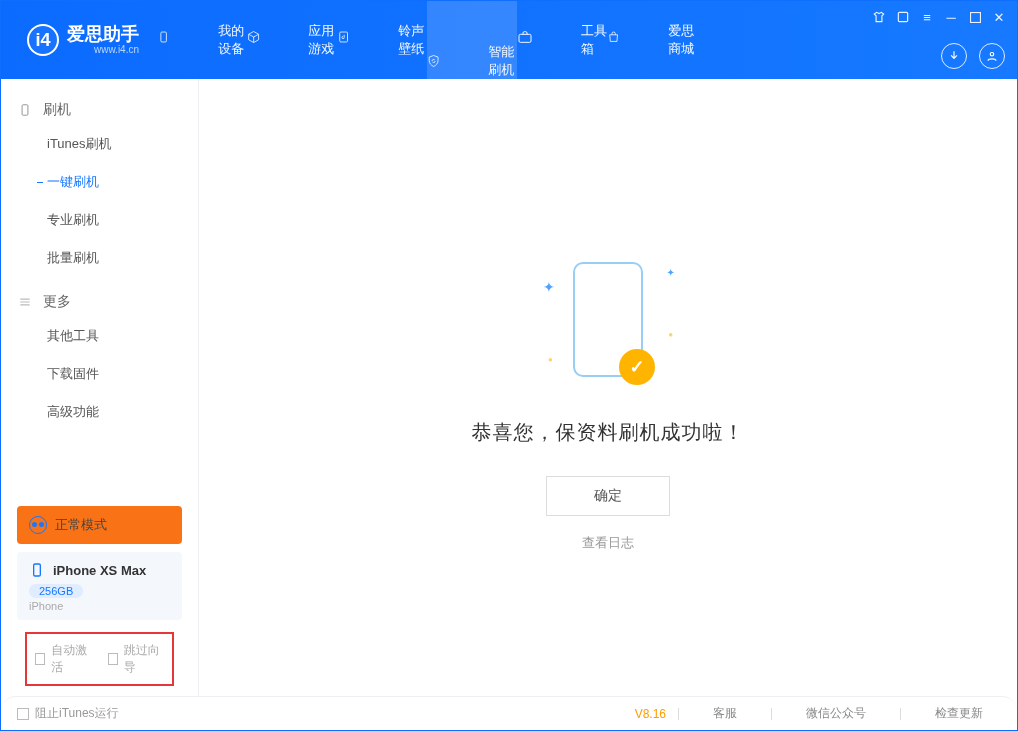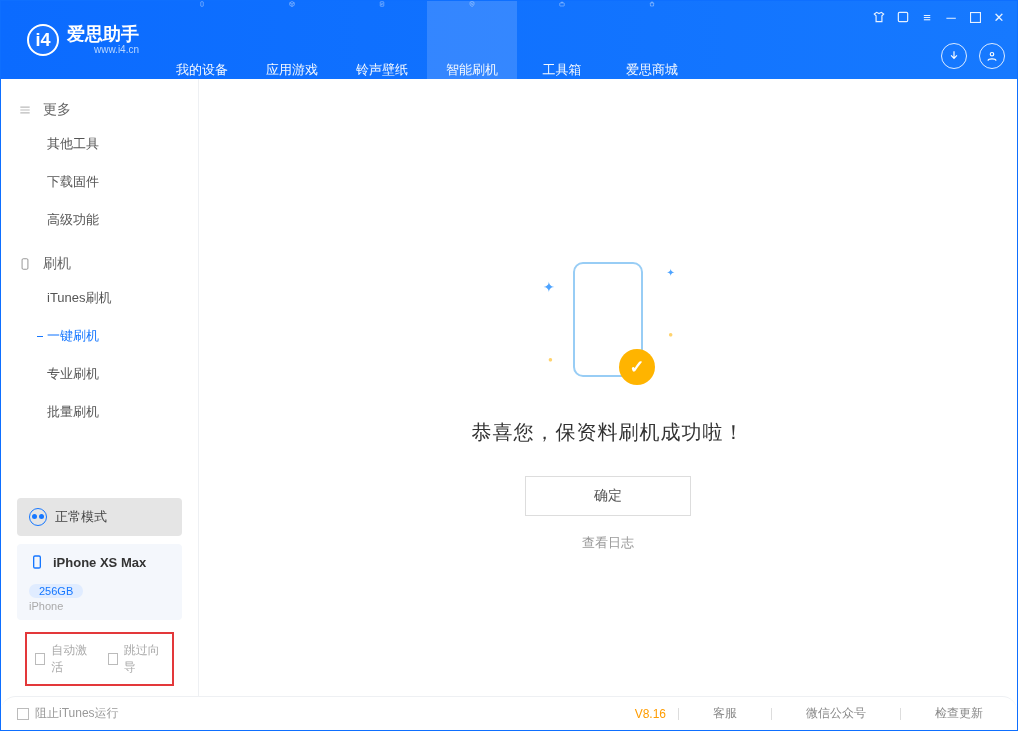--- a/index.html
+++ b/index.html
@@ -6,62 +6,62 @@
 body { font-family: "Microsoft YaHei", Arial, sans-serif; background: #fff; }
 .window { width: 1018px; height: 731px; border: 1px solid #0e6fff; display: flex; flex-direction: column; }
 
 
 .header { height: 78px; background: linear-gradient(to right, #0b6bff, #1679ff); display: flex; align-items: stretch; color: #fff; position: relative; }
 .logo-block { display: flex; align-items: center; padding-left: 26px; padding-right: 18px; }
 .logo-circle { width: 32px; height: 32px; border-radius: 50%; border: 2px solid #fff; display: flex; align-items: center; justify-content: center; font-weight: bold; font-size: 18px; margin-right: 8px; background: rgba(255,255,255,0.05); }
 .logo-text .title { font-size: 18px; font-weight: bold; line-height: 1; }
 .logo-text .sub { font-size: 10px; color: #b8d6ff; line-height: 1.3; text-align: right; }
 .nav { display: flex; align-items: stretch; }
-.nav-item { width: 90px; display: flex; flex-direction: column; align-items: center; justify-content: center; cursor: pointer; position: relative; font-size: 13px; opacity: 0.95; gap: 48px; }
-.nav-item.active { background: rgba(255,255,255,0.16); }
+.nav-item { width: 90px; display: flex; flex-direction: row; align-items: center; justify-content: center; cursor: pointer; position: relative; font-size: 13px; opacity: 0.95; gap: 48px; }
+.nav-item.active { background: rgba(255,255,255,0.16); align-items: flex-end; }
 .nav-icon { width: 24px; height: 24px; margin-bottom: 6px; }
 .header-right { position: absolute; right: 10px; top: 8px; display: flex; gap: 8px; align-items: center; }
 .win-btn { width: 16px; height: 16px; opacity: 0.9; cursor: pointer; color: #fff; display: flex; align-items: center; justify-content: center; font-size: 13px; }
 .hr-bottom { position: absolute; right: 12px; bottom: 10px; display: flex; gap: 12px; align-items: center; }
 .circle-btn { width: 26px; height: 26px; border: 1.5px solid rgba(255,255,255,0.85); border-radius: 50%; display: flex; align-items: center; justify-content: center; cursor: pointer; }
 
 
 .body { flex: 1; display: flex; min-height: 0; }
 .sidebar { width: 198px; border-right: 1px solid #eef0f3; display: flex; flex-direction: column; padding-top: 16px; }
 .sb-section { margin-bottom: 10px; }
 .sb-section-head { display: flex; align-items: center; padding: 6px 16px; color: #666; font-size: 14px; }
 .sb-section-head .hicon { width: 16px; height: 16px; margin-right: 10px; display: inline-flex; align-items: center; justify-content: center; }
 .sb-item { padding: 10px 12px 10px 46px; font-size: 13px; color: #555; cursor: pointer; position: relative; }
 .sb-item.active { color: #1677ff; }
 .sb-item.active::before { content: ""; position: absolute; left: 36px; top: 50%; width: 6px; height: 1px; background: #1677ff; }
 
 .sb-bottom { margin-top: auto; }
-.mode-box { margin: 8px 16px; padding: 10px 12px; background: #e5e5e5; border-radius: 4px; display: flex; align-items: center; font-size: 13px; color: #444; }
+.mode-box { margin: 8px 16px; padding: 10px 12px; background: #f97316; border-radius: 4px; display: flex; align-items: center; font-size: 13px; color: #444; }
 .mode-icon { width: 18px; height: 18px; border: 1.5px solid #1677ff; border-radius: 50%; margin-right: 8px; position: relative; }
 .mode-icon::before, .mode-icon::after { content: ""; position: absolute; width: 5px; height: 5px; background: #1677ff; border-radius: 50%; }
 .mode-icon::before { left: 2px; top: 5px; }
 .mode-icon::after { right: 2px; top: 5px; }
 .device-box { margin: 0 16px 12px; padding: 10px 12px 8px; background: #f4f7fc; border-radius: 4px; }
 .device-top { display: flex; align-items: center; }
 .device-icon { width: 16px; height: 16px; margin-right: 8px; }
 .device-name { font-size: 13px; color: #333; font-weight: 600; }
-.device-badge { display: inline-block; margin: 14px 0 2px 0; padding: 1px 10px; background: #e0ecff; color: #1677ff; border-radius: 10px; font-size: 11px; }
+.device-badge { display: inline-block; margin: 6px 0 2px 0; padding: 1px 10px; background: #e0ecff; color: #1677ff; border-radius: 10px; font-size: 11px; }
 .device-sub { font-size: 11px; color: #aaa; }
 .checks-wrap { border: 2px solid #e3383a; margin: 8px 24px 10px; padding: 8px 8px; display: flex; gap: 16px; align-items: center; }
 .chk { display: flex; align-items: center; font-size: 12px; color: #aaa; cursor: pointer; }
 .chk-box { width: 12px; height: 12px; border: 1px solid #bbb; margin-right: 6px; }
 
 
 .main { flex: 1; display: flex; flex-direction: column; align-items: center; justify-content: flex-start; padding-top: 170px; }
 .illus { width: 170px; height: 140px; position: relative; margin-bottom: 30px; display:flex; align-items:center; justify-content:center; }
 .phone-shape { width: 70px; height: 115px; border: 2px solid #98cdf5; border-radius: 10px; position: relative; background: #fff; }
 .badge-check { position: absolute; right: -14px; bottom: -10px; width: 36px; height: 36px; background: #ffb400; border-radius: 50%; display: flex; align-items: center; justify-content: center; color: #fff; font-size:18px; font-weight:bold; }
 .sparkle { position:absolute; color:#4da3ff; font-size:14px; }
 .success-text { font-size: 20px; color: #333; margin-bottom: 30px; letter-spacing: 1px; }
-.ok-btn { width: 166px; height: 40px; border: 1px solid #ddd; background: #fff; font-size: 14px; color: #555; cursor: pointer; margin-bottom: 18px; }
+.ok-btn { width: 124px; height: 40px; border: 1px solid #ddd; background: #fff; font-size: 14px; color: #555; cursor: pointer; margin-bottom: 18px; }
 .log-link { font-size: 13px; color: #999; cursor: pointer; }
 
 
 .footer { height: 34px; border-top: 1px solid #eef0f3; display: flex; align-items: center; padding: 0 16px; font-size: 12px; color: #999; border-radius: 15px; }
 .footer .fchk { display: flex; align-items: center; margin-right: auto; }
 .footer .version { color: #ff9c00; margin-right: 12px; }
 .footer .flinks { display: flex; gap: 16px; align-items: center; }
 .flink { color: #888; cursor: pointer; padding: 0 18px; }
 .fsep { width: 1px; height: 12px; background: #ddd; }
 </style>
@@ -155,44 +155,44 @@
         </span>
     </div>
   </div>
 
   <div class="body">
     <div class="sidebar">
 
       <div class="sb-section">
         <div class="sb-section-head">
           <span class="hicon">
+              <svg width="14" height="14" viewBox="0 0 24 24" fill="none" stroke="#888" stroke-width="1.5">
+                <rect x="7" y="3" width="10" height="18" rx="2"></rect>
+              </svg>
+            </span>
+          <span>刷机</span>
+        </div>
+        <div class="sb-item">iTunes刷机</div>
+        <div class="sb-item active">一键刷机</div>
+        <div class="sb-item">专业刷机</div>
+        <div class="sb-item">批量刷机</div>
+      </div>
+
+      <div class="sb-section">
+        <div class="sb-section-head">
+          <span class="hicon">
               <svg width="14" height="14" viewBox="0 0 24 24" stroke="#bbb" stroke-width="2">
                 <path d="M4 7h16M4 12h16M4 17h16"></path>
               </svg>
             </span>
           <span>更多</span>
         </div>
         <div class="sb-item">其他工具</div>
         <div class="sb-item">下载固件</div>
         <div class="sb-item">高级功能</div>
-      </div>
-
-      <div class="sb-section">
-        <div class="sb-section-head">
-          <span class="hicon">
-              <svg width="14" height="14" viewBox="0 0 24 24" fill="none" stroke="#888" stroke-width="1.5">
-                <rect x="7" y="3" width="10" height="18" rx="2"></rect>
-              </svg>
-            </span>
-          <span>刷机</span>
-        </div>
-        <div class="sb-item">iTunes刷机</div>
-        <div class="sb-item active">一键刷机</div>
-        <div class="sb-item">专业刷机</div>
-        <div class="sb-item">批量刷机</div>
       </div>
 
       <div class="sb-bottom">
         <div class="mode-box">
           <span class="mode-icon"></span>
           <span>正常模式</span>
         </div>
         <div class="device-box">
           <div class="device-top">
             <svg class="device-icon" viewBox="0 0 24 24" fill="none" stroke="#1677ff" stroke-width="2">

